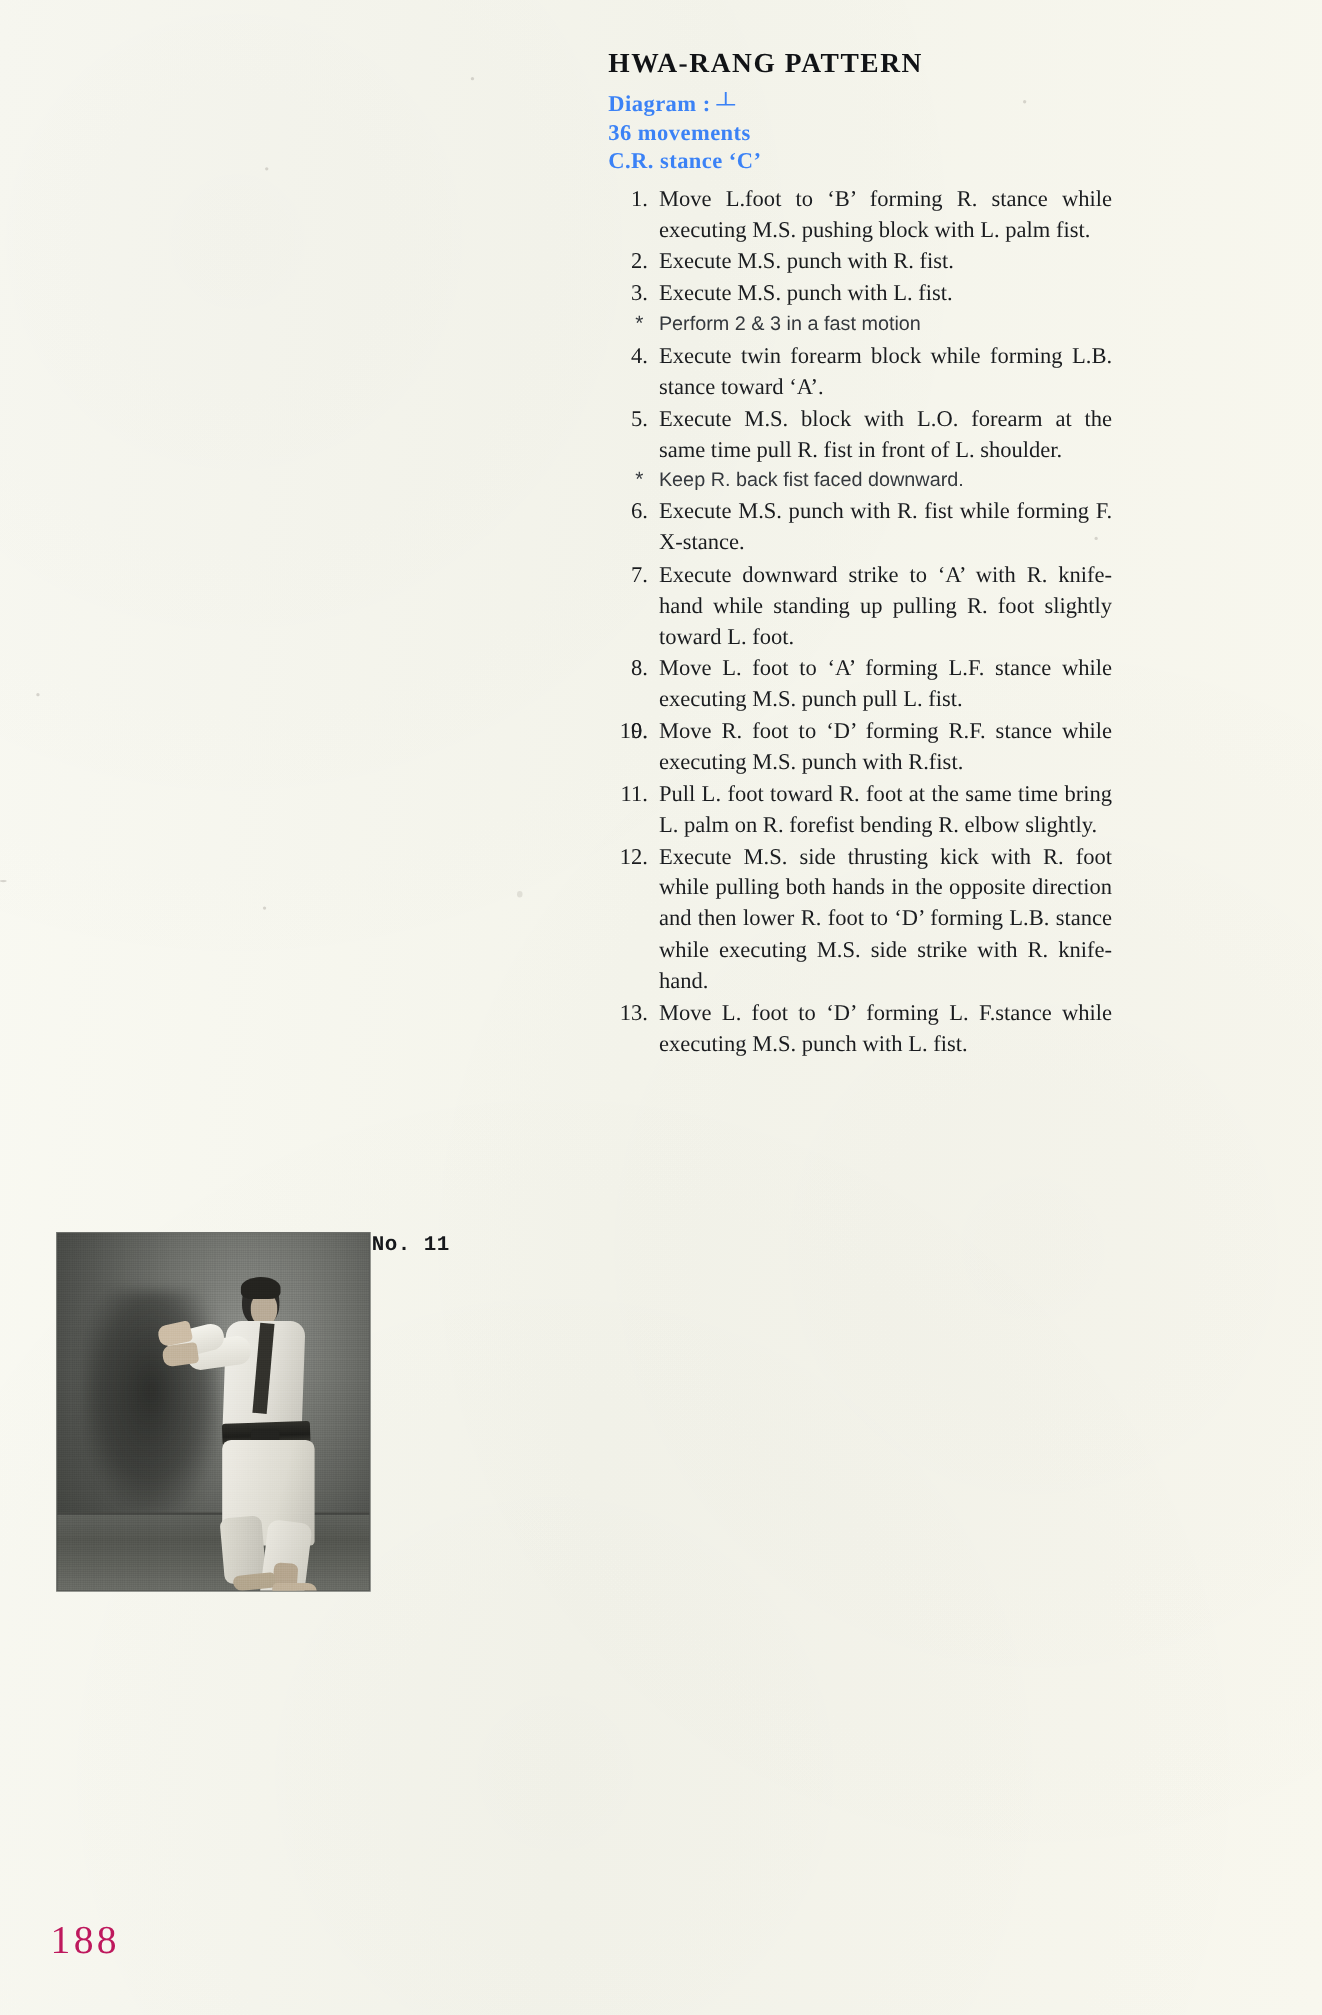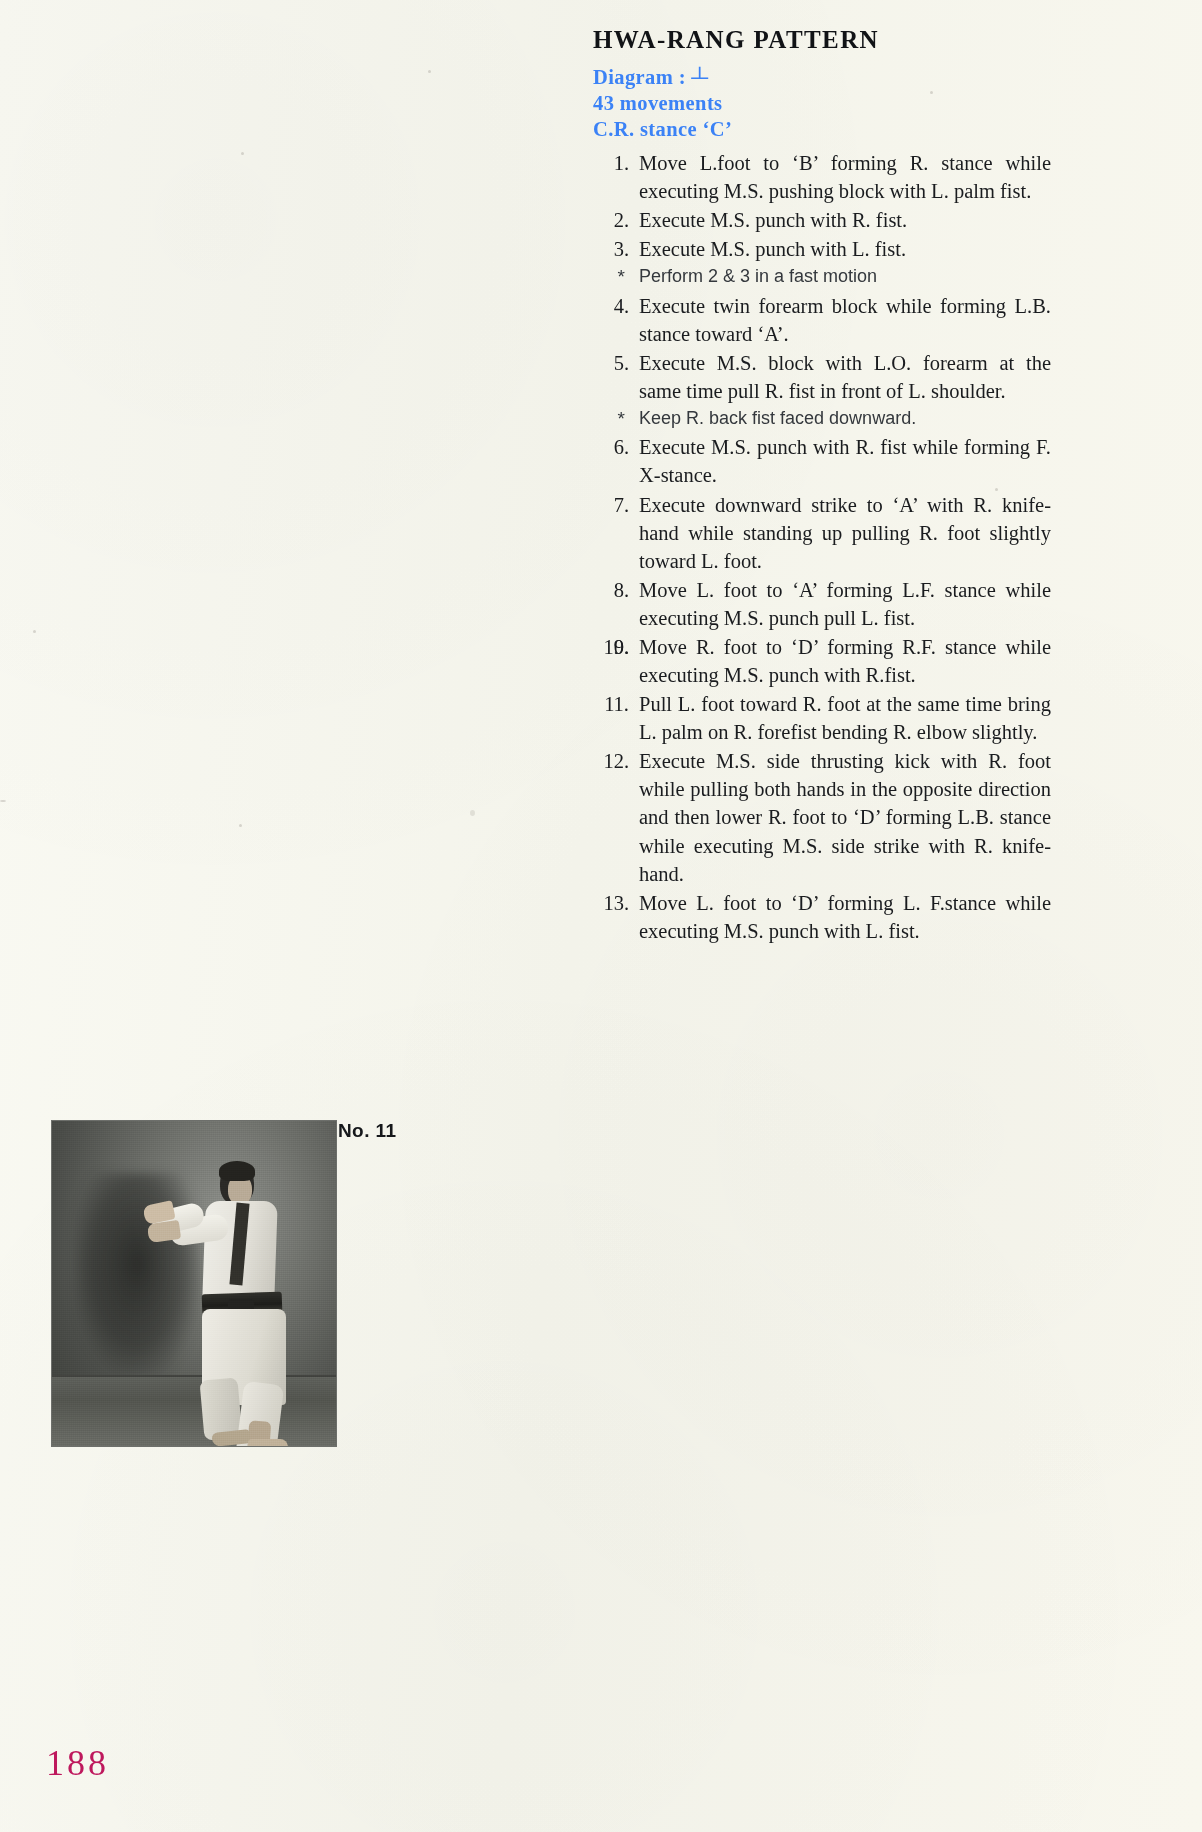--- a/index.html
+++ b/index.html
@@ -34,23 +34,22 @@
     background: #b9b6ae;
     border-radius: 50%;
     opacity: .55;
     pointer-events: none;
   }
 
   
   #text-column {
     position: absolute;
     left: 551px;
-    top: 26px;
+    top: 44px;
     width: 460px;
-    margin-left: 40px;
   }
   #pattern-title {
     font-size: 25px;
     font-weight: bold;
     letter-spacing: 1.4px;
     margin: 0 0 12px 2px;
     color: #111316;
   }
   .headline {
     font-size: 20.5px;
@@ -261,21 +260,21 @@
       repeating-linear-gradient(0deg, rgba(255,255,255,.035) 0 1px, rgba(0,0,0,.035) 1px 2px),
       repeating-linear-gradient(90deg, rgba(255,255,255,.025) 0 1px, rgba(0,0,0,.025) 1px 2px);
     mix-blend-mode: overlay;
     opacity: .75;
   }
 
   #photo-caption {
     position: absolute;
     left: 338px;
     top: 1120px;
-    font-family: Liberation Sans, sans-serif;
+    font-family: Liberation Mono, monospace;
     font-size: 19px;
     font-weight: bold;
     letter-spacing: .4px;
     color: #16181b;
   }
 
   #page-number {
     position: absolute;
     left: 46px;
     top: 1742px;
@@ -301,21 +300,21 @@
   <div class="speck" style="left:0px;top:800px;width:6px;height:2px;"></div>
 
   <div id="text-column">
 
     <h1 id="pattern-title">HWA-RANG PATTERN</h1>
 
     <div class="headline">
       <span>Diagram :</span><span class="diagram-glyph">┴</span>
     </div>
 
-    <div class="headline">43 movements</div>
+    <div class="headline">36 movements</div>
 
     <div class="headline">C.R. stance ‘C’</div>
 
     <ol id="movement-list">
       <li>
         <span class="marker">1.</span>
         <span>Move L.foot to ‘B’ forming R. stance while executing M.S. pushing block with L. palm fist.</span>
       </li>
       <li>
         <span class="marker">2.</span>

